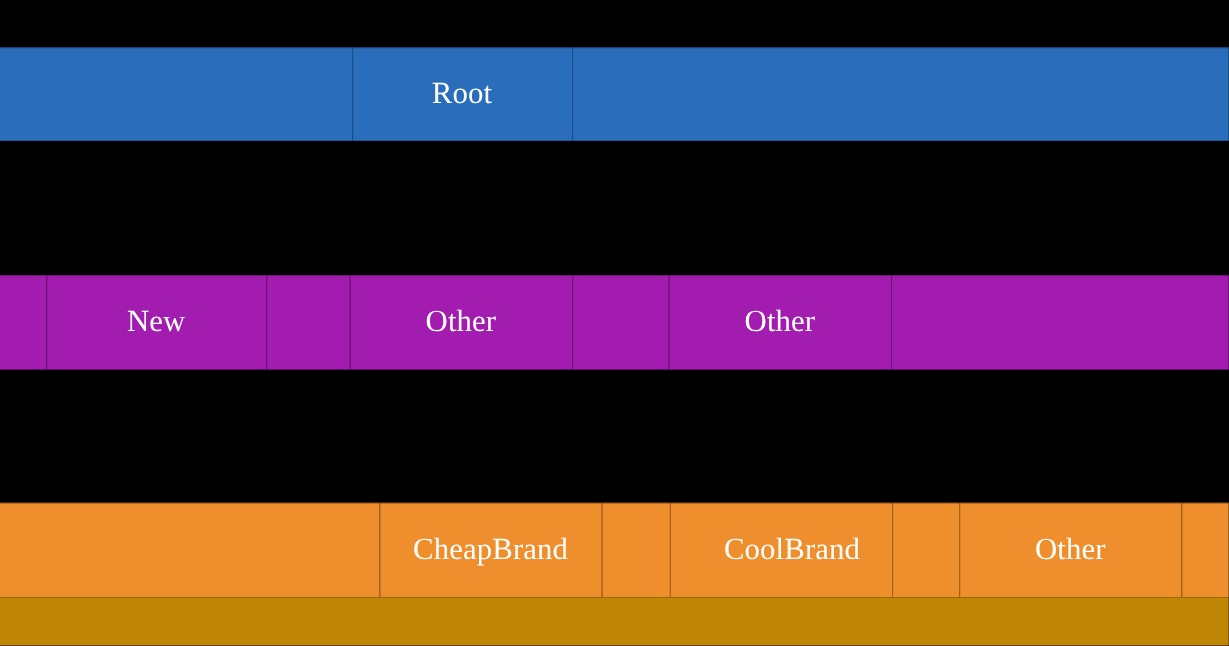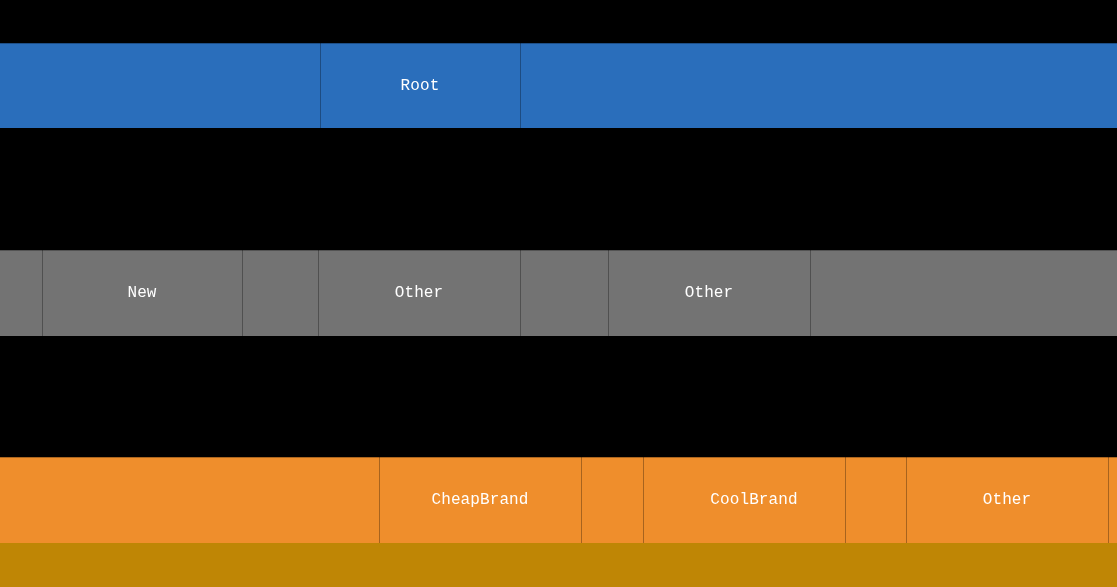--- a/index.html
+++ b/index.html
@@ -30,31 +30,31 @@
     height: 100%;
     box-sizing: border-box;
     display: flex;
     align-items: center;
     justify-content: center;
     overflow: hidden;
     cursor: pointer;
   }
   .node-label {
     color: #ffffff;
-    font-size: 16px;
-    font-family: Liberation Mono, monospace;
+    font-size: 28px;
+    font-family: Liberation Serif, serif;
     white-space: nowrap;
     letter-spacing: 0.1px;
     line-height: 1;
     pointer-events: none;
   }
   
   .lvl-root   { background: #2a6ebb; }
-  .lvl-cat    { background: #737373; }
-  .lvl-brand  { background: #ef8e2c; margin-left: 34px; }
+  .lvl-cat    { background: #a21caf; }
+  .lvl-brand  { background: #ef8e2c; }
   .lvl-leaf   { background: #bf8605; }
 
   
   .node.sep::before {
     content: "";
     position: absolute;
     left: 0; top: 0; bottom: 0;
     width: 1px;
     background: rgba(0,0,0,0.30);
   }

